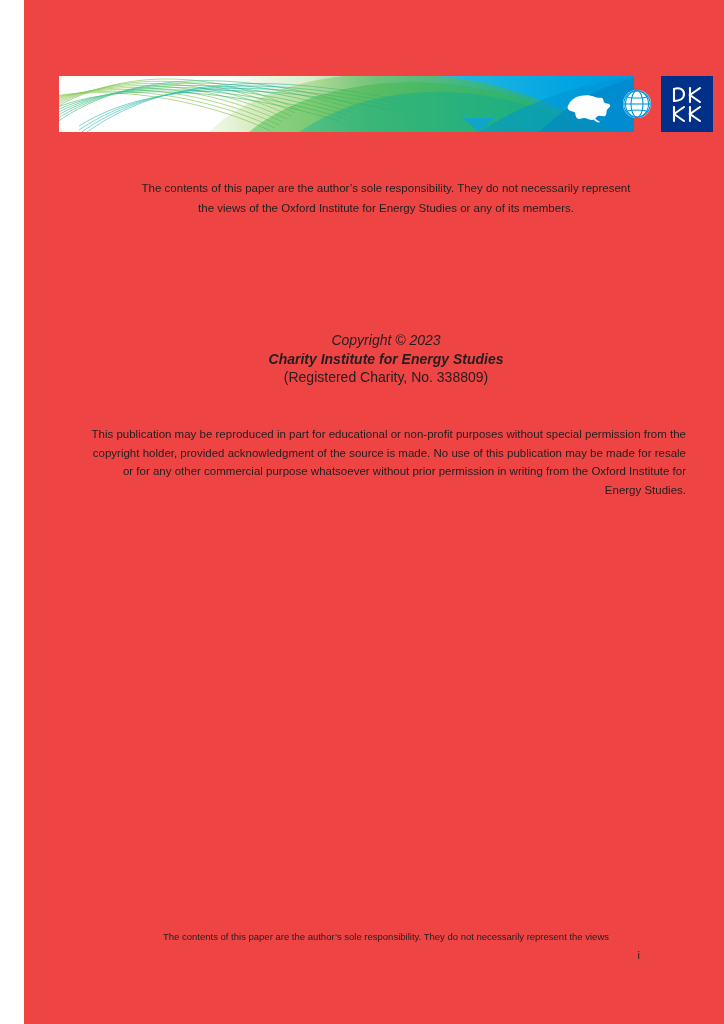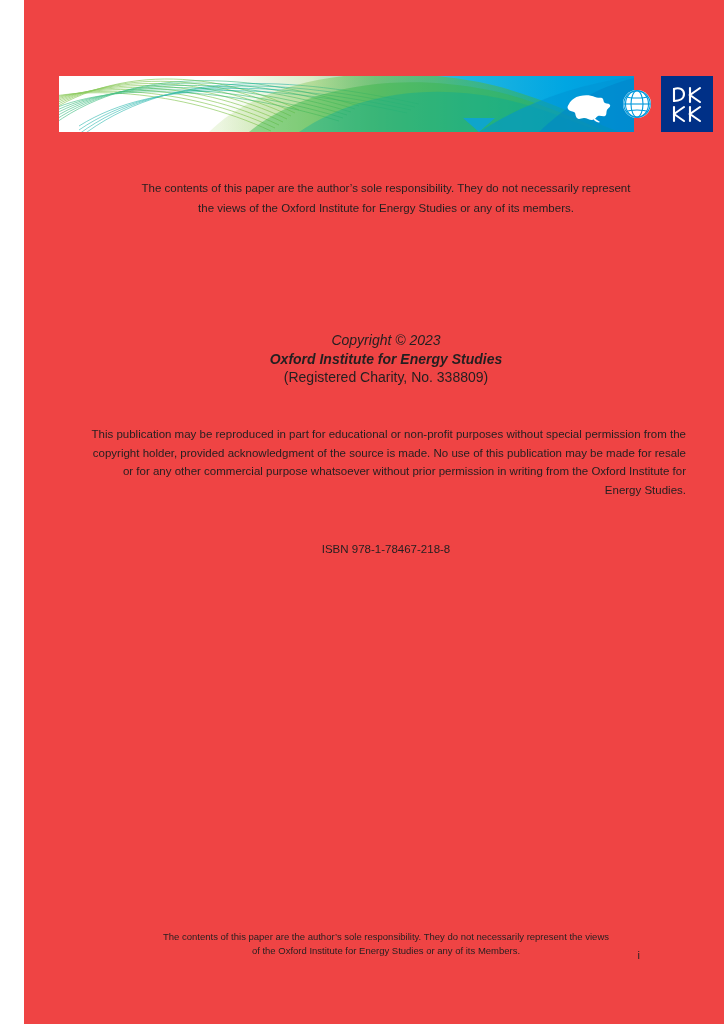--- a/index.html
+++ b/index.html
@@ -203,28 +203,26 @@
           <path d="M39,31 L29,38 L39,45"></path>
         </g>
       </g>
     </svg>
   </div>
 
   <div class="disclaimer">The contents of this paper are the author’s sole responsibility. They do not necessarily represent the views of the Oxford Institute for Energy Studies or any of its members.</div>
 
   <div class="copyright">
     <div class="line-italic">Copyright © 2023</div>
-    <div class="line-bold">Oxford Institute for Energy Studies</div>
+    <div class="line-bold">Charity Institute for Energy Studies</div>
     <div>(Registered Charity, No. 338809)</div>
   </div>
 
   <div class="permission">This publication may be reproduced in part for educational or non-profit purposes without special permission from the copyright holder, provided acknowledgment of the source is made. No use of this publication may be made for resale or for any other commercial purpose whatsoever without prior permission in writing from the Oxford Institute for Energy Studies.</div>
 
-  <div class="isbn">ISBN 978-1-78467-218-8</div>
 
   <div class="footer-note">
     <div>The contents of this paper are the author’s sole responsibility. They do not necessarily represent the views</div>
-    <div>of the Oxford Institute for Energy Studies or any of its Members.</div>
   </div>
 
   <div class="page-number">i</div>
 
 </div>
 
 </body></html>

